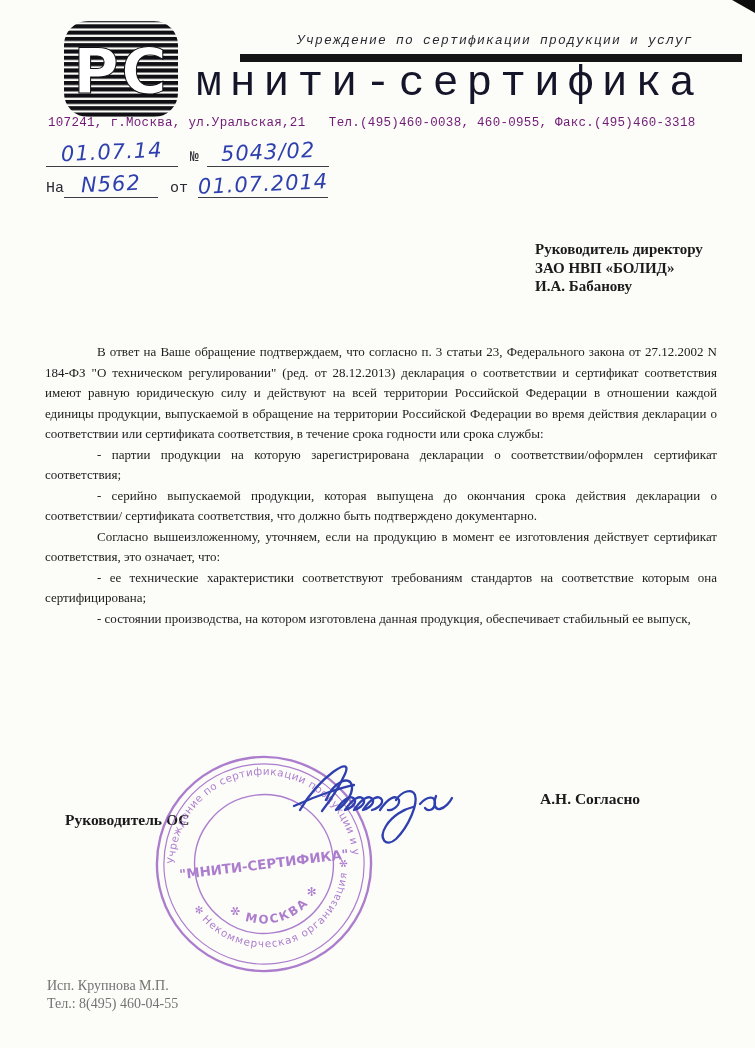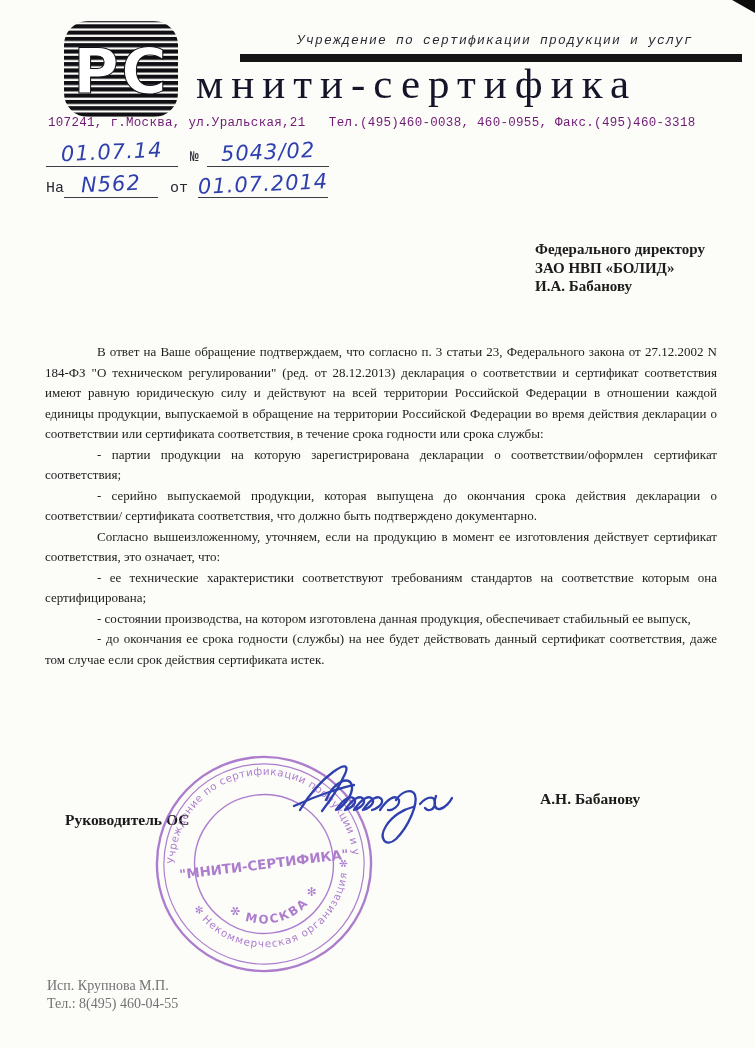--- a/index.html
+++ b/index.html
@@ -12,21 +12,21 @@
   .corner-artifact{position:absolute; right:0; top:0; width:26px; height:13px;
     background:#0d0d0d; clip-path:polygon(100% 0,12% 0,100% 100%);}
   
   .logo{position:absolute; left:62px; top:18px; width:120px; height:103px;}
   .tagline{position:absolute; left:297px; top:33px; width:440px;
     font-family:"Liberation Mono", monospace; font-style:italic;
     font-size:13px; letter-spacing:1.2px; color:#2a2a33; white-space:nowrap;}
   .rule-bar{position:absolute; left:240px; top:54px; width:502px; height:8px;
     background:#151515;}
   .org-title{position:absolute; left:196px; top:62px; width:560px;
-    font-family:Liberation Serif, serif; font-size:43px; line-height:1.0;
+    font-family:Liberation Mono, monospace; font-size:43px; line-height:1.0;
     letter-spacing:8px; color:#15152a; white-space:nowrap;}
   .address-line{position:absolute; left:48px; top:116px; width:700px;
     font-family:"Liberation Mono", monospace; font-size:12.5px;
     letter-spacing:0.3px; color:#701a75; white-space:pre;}
   
   .ref{position:absolute; left:46px; top:142px; width:340px;}
   .ref-row{display:flex; align-items:flex-end;}
   .ref-row.second{margin-top:7px;}
   .printed{font-family:"Liberation Mono", monospace; font-size:15px;
     color:#2a2a33; padding-bottom:1px;}
@@ -90,37 +90,36 @@
     </div>
     <div class="ref-row second">
       <span class="printed">На</span>
       <span class="uline f-innum"><span class="hw">N562</span></span>
       <span class="printed num-label">от</span>
       <span class="uline f-indate"><span class="hw">01.07.2014</span></span>
     </div>
   </div>
 
   <div class="recipient">
-    <div>Федерального директору</div>
+    <div>Руководитель директору</div>
     <div>ЗАО НВП «БОЛИД»</div>
     <div>И.А. Бабанову</div>
   </div>
 
   <div class="body-text">
     <p>В ответ на Ваше обращение подтверждаем, что согласно п. 3 статьи 23, Федерального закона от 27.12.2002 N 184-ФЗ "О техническом регулировании" (ред. от 28.12.2013) декларация о соответствии и сертификат соответствия имеют равную юридическую силу и действуют на всей территории Российской Федерации в отношении каждой единицы продукции, выпускаемой в обращение на территории Российской Федерации во время действия декларации о соответствии или сертификата соответствия, в течение срока годности или срока службы:</p>
     <p>- партии продукции на которую зарегистрирована декларации о соответствии/оформлен сертификат соответствия;</p>
     <p>- серийно выпускаемой продукции, которая выпущена до окончания срока действия декларации о соответствии/ сертификата соответствия, что должно быть подтверждено документарно.</p>
     <p>Согласно вышеизложенному, уточняем, если на продукцию в момент ее изготовления действует сертификат соответствия, это означает, что:</p>
     <p>- ее технические характеристики соответствуют требованиям стандартов на соответствие которым она сертифицирована;</p>
     <p>- состоянии производства, на котором изготовлена данная продукция, обеспечивает стабильный ее выпуск,</p>
-    <p>- до окончания ее срока годности (службы) на нее будет действовать данный сертификат соответствия, даже  том случае если срок действия сертификата истек.</p>
   </div>
 
   <div class="sig-title">Руководитель ОС</div>
-  <div class="sig-name">А.Н. Бабанову</div>
+  <div class="sig-name">А.Н. Согласно</div>
 
   <svg class="stamp" viewBox="0 0 230 230">
     <g transform="rotate(-7 115 115)" fill="none" stroke="#9b62c4">
       <circle cx="115" cy="115" r="108" stroke-width="2.4"></circle>
       <circle cx="115" cy="115" r="101" stroke-width="1.2"></circle>
       <circle cx="115" cy="115" r="70" stroke-width="1.4"></circle>
       <defs>
         <path id="arcTop" d="M25,115 A90,90 0 0 1 205,115"></path>
         <path id="arcBottom" d="M31,115 A84,84 0 0 0 199,115"></path>
         <path id="arcInner" d="M55,115 A60,60 0 0 0 175,115"></path>

